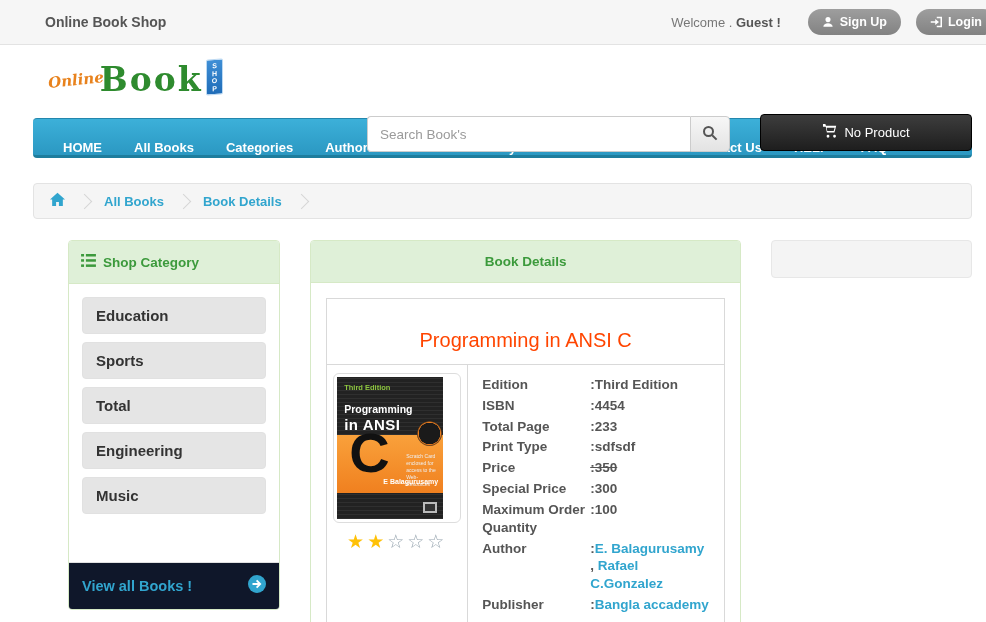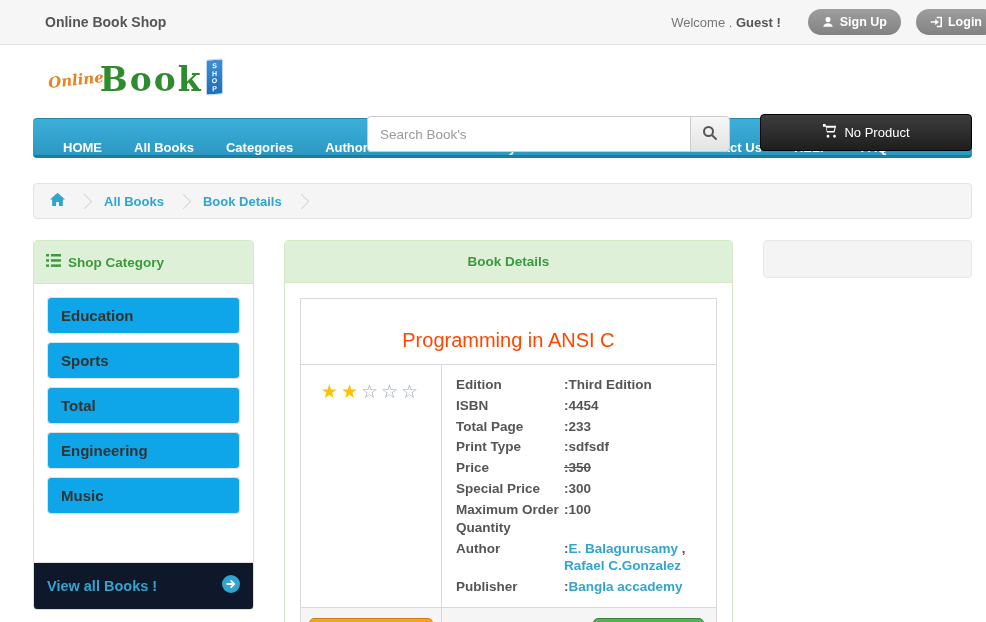--- a/index.html
+++ b/index.html
@@ -83,29 +83,29 @@
   .chevron {
     width:11px; height:11px; margin:0 14px;
     border-top:1px solid #d5d5d5; border-right:1px solid #d5d5d5;
     transform:rotate(45deg); flex-shrink:0;
   }
   .bc-home { display:flex; align-items:center; cursor:pointer; }
   
   .content { margin:21px 14px 0 33px; display:flex; gap:30px; align-items:flex-start; }
   
   .panel { border:1px solid #d6e9c6; border-radius:4px; background:#fff; }
-  .sidebar { width:224px; }
+  .sidebar { width:224px;margin-left:35px; }
   .panel-head {
     background:#dff0d8; border-bottom:1px solid #d6e9c6; border-radius:3px 3px 0 0;
     padding:13px 12px; color:#3c9a3c; font-weight:bold; font-size:13.5px;
     display:flex; align-items:center; gap:7px;
   }
   .sidebar-body { padding:13px 13px 40px; }
   .cat-item {
-    display:block; width:100%; text-align:left; background:#0ea5e9;
+    display:block; width:100%; text-align:left; background:#e5e5e5;
     border:1px solid #e1e1e1; border-radius:4px; padding:9px 13px;
     margin-bottom:8px; font-weight:bold; font-size:15px; color:#333;
     cursor:pointer; font-family:"Liberation Sans", sans-serif;
   }
   .sidebar-foot {
     background:#0f172a; border-top:1px solid #e1e1e1; border-radius:0 0 3px 3px;
     padding:12px 13px; display:flex; align-items:center; justify-content:space-between;
   }
   .viewall { color:#31a5ce; font-size:14.5px; font-weight:bold; text-decoration:none; cursor:pointer; }
   
@@ -287,20 +287,33 @@
 
     <section class="panel mainpanel">
       <div class="panel-head">
         <span>Book Details</span>
       </div>
       <div class="mainpanel-body">
         <div class="bookbox">
           <h1 class="book-title">Programming in ANSI C</h1>
           <div class="book-content">
             <div class="book-left">
+              <div class="cover-frame">
+                <div class="cover">
+                  <div class="cover-orange"></div>
+                  <span class="cov-edition">Third Edition</span>
+                  <span class="cov-line1">Programming</span>
+                  <span class="cov-line2">in ANSI</span>
+                  <span class="cov-c">C</span>
+                  <span class="cov-badge"></span>
+                  <span class="cov-note">Scratch Card enclosed for access to the Web-Resources</span>
+                  <span class="cov-author">E Balagurusamy</span>
+                  <span class="cov-motif"></span>
+                </div>
+              </div>
               <div class="stars"><span class="star filled">★</span><span class="star filled">★</span><span class="star empty">☆</span><span class="star empty">☆</span><span class="star empty">☆</span></div>
             </div>
             <div class="book-right">
                 <div class="detail-row">
                   <div class="detail-label">Edition</div>
                   <div class="detail-value">:Third Edition</div>
                 </div>
                 <div class="detail-row">
                   <div class="detail-label">ISBN</div>
                   <div class="detail-value">:4454</div>

